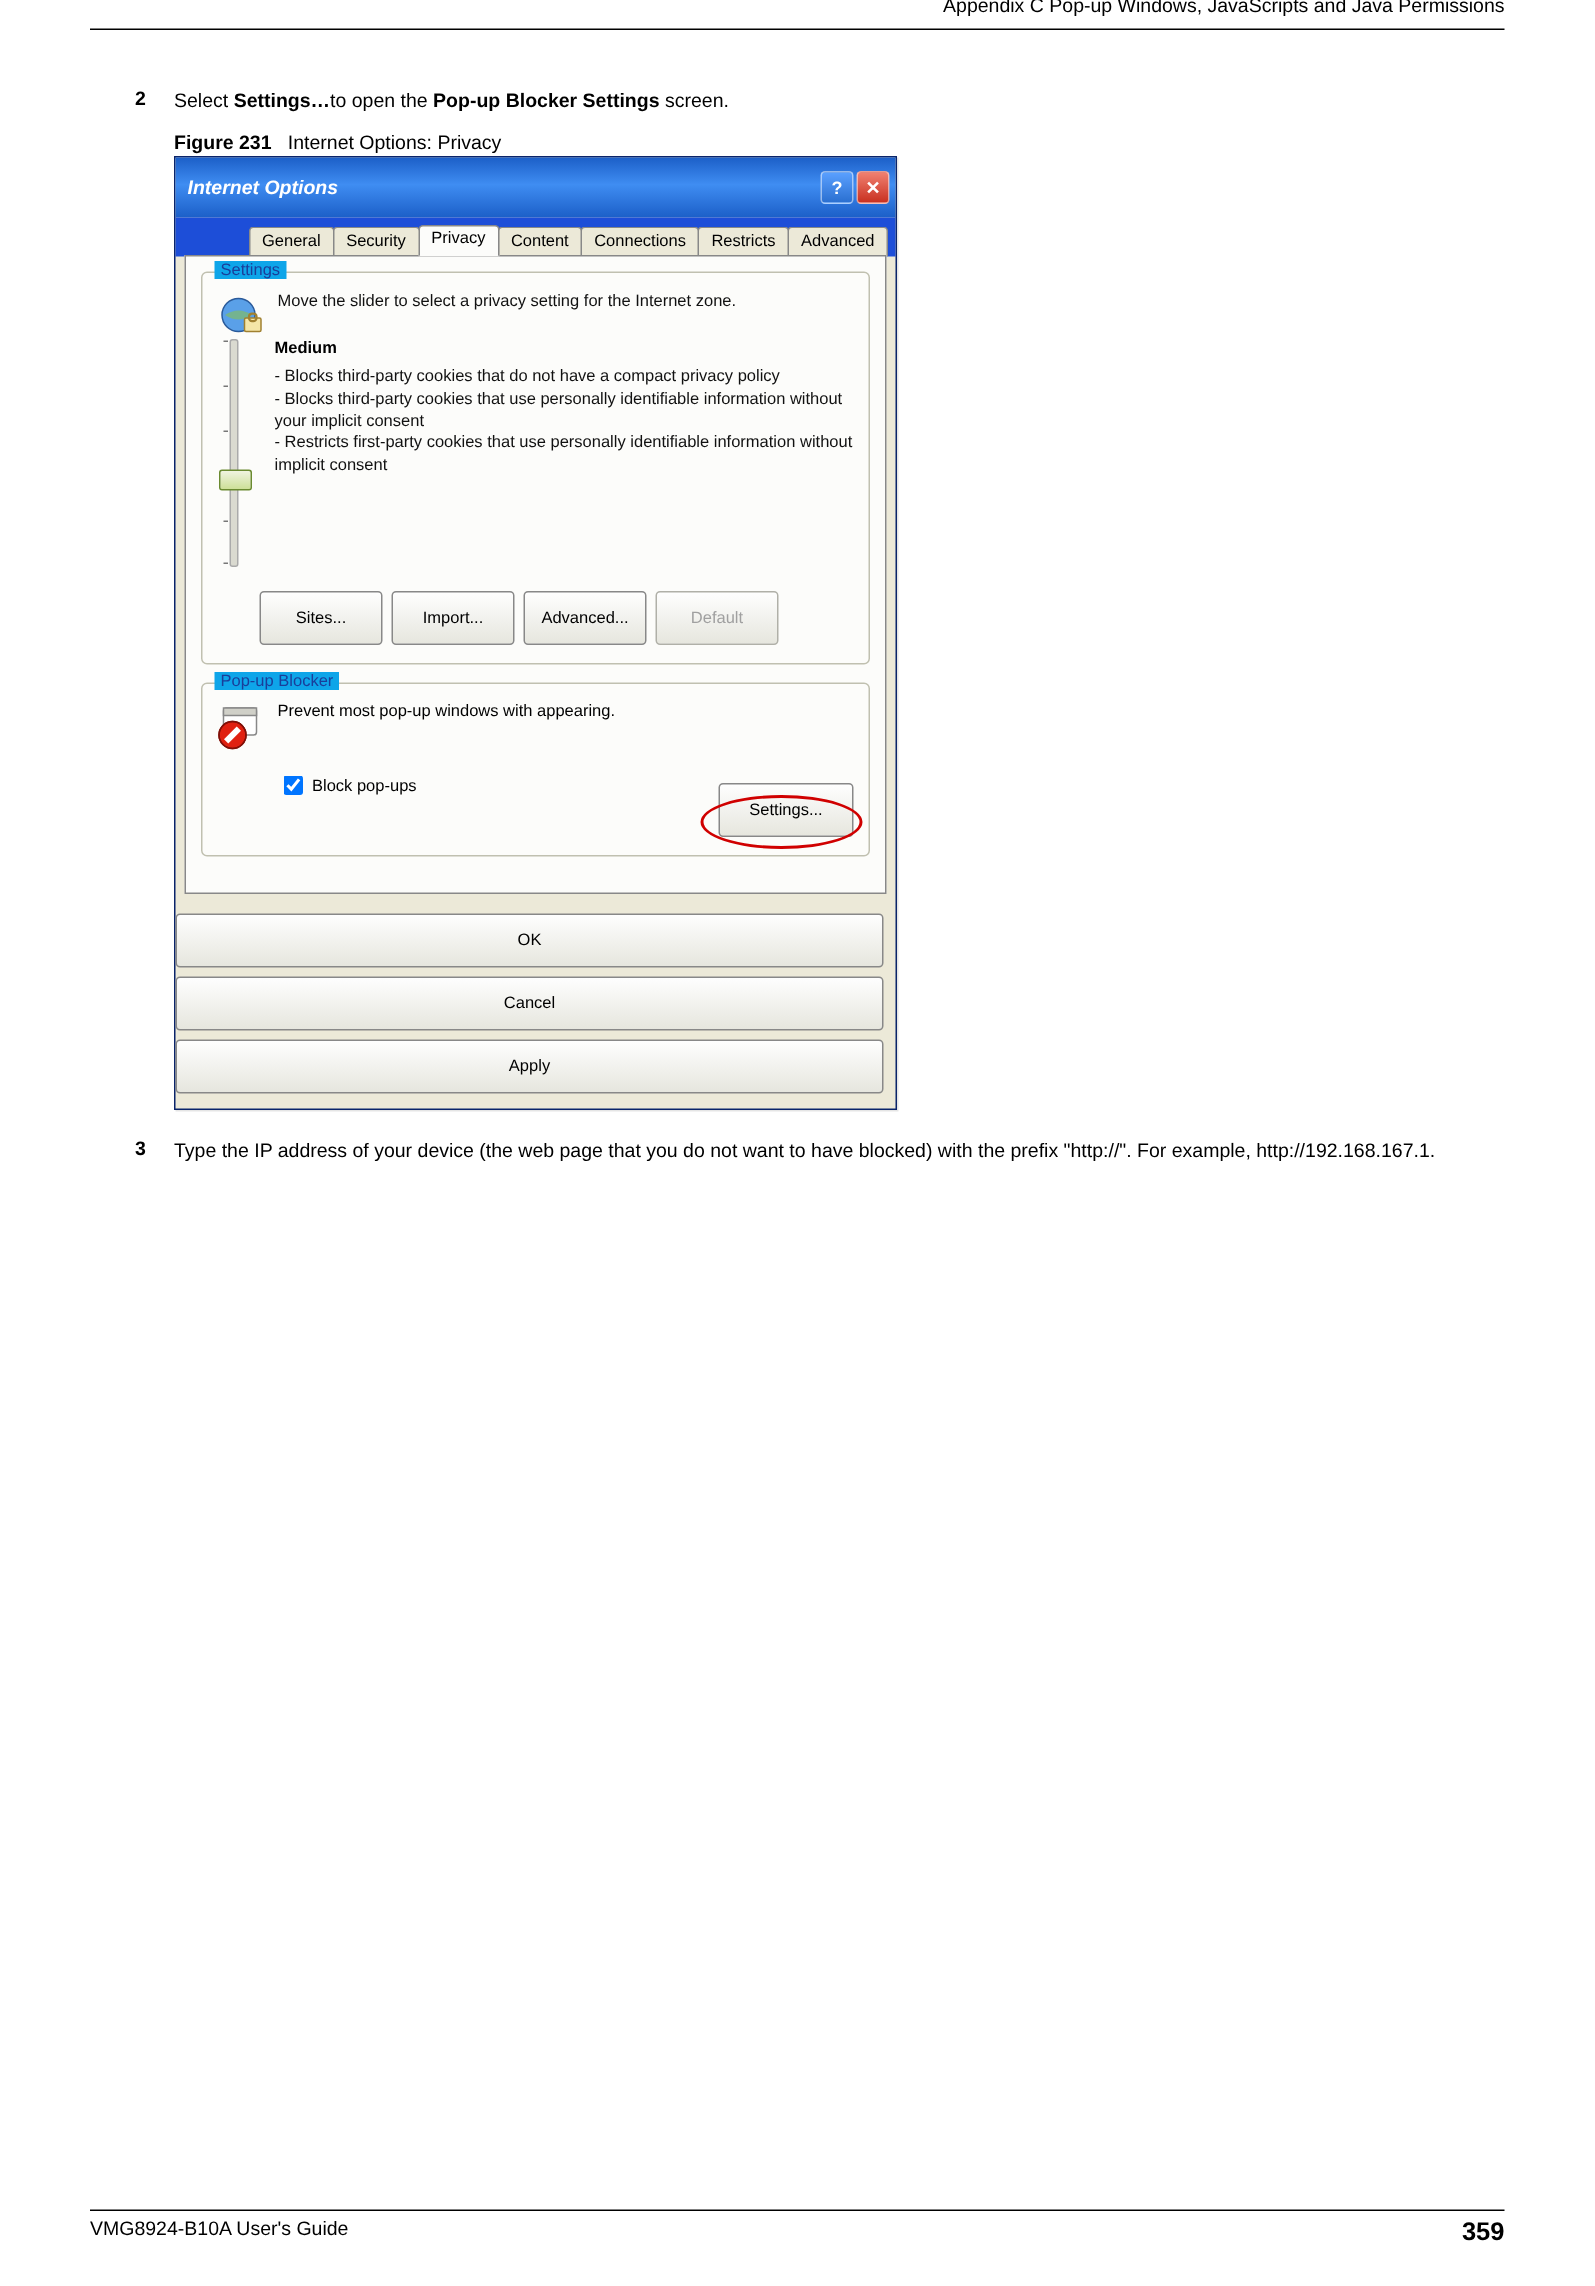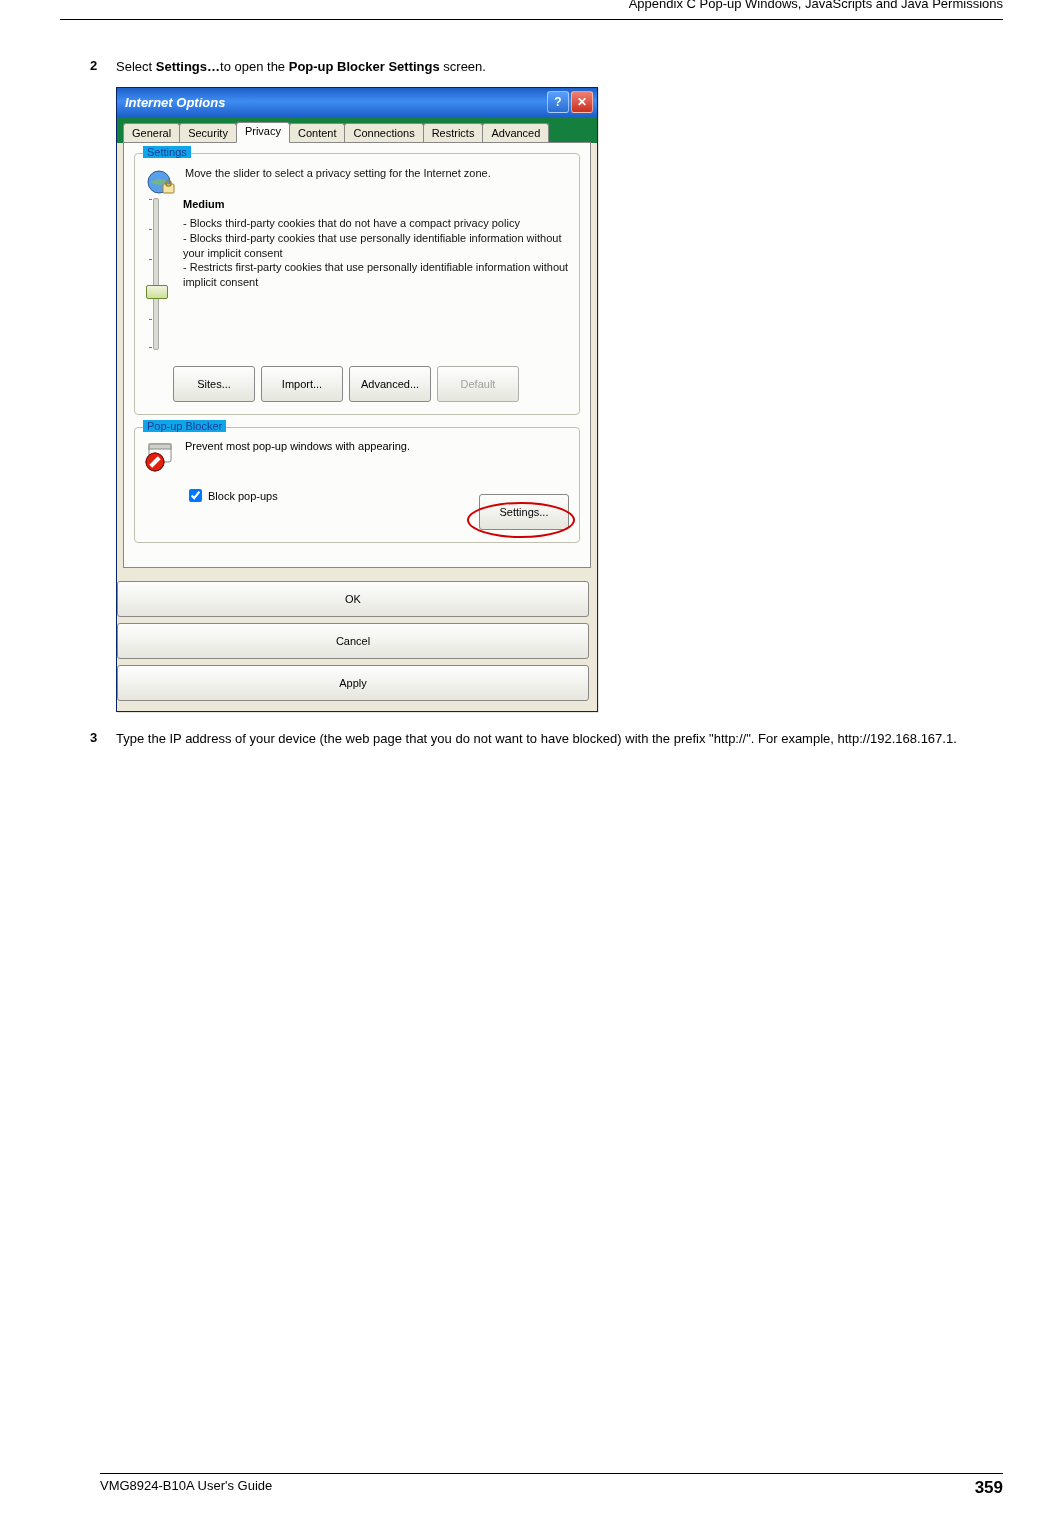--- a/index.html
+++ b/index.html
@@ -58,21 +58,21 @@
   }
   .titlebar {
     background: linear-gradient(to bottom, #1c5fc8, #3f8df2 45%, #1c5fc8);
     color: #fff;
     font-weight: bold;
     font-size: 13px;
     padding: 3px 4px 3px 8px;
     display: flex;
     align-items: center;
     justify-content: space-between;
-    height: 29px;
+    height: 40px;
     box-sizing: border-box;
     font-family: "Trebuchet MS", Tahoma, sans-serif;
     font-style: italic;
   }
   .titlebar-left { font-style: italic; }
   .titlebar-btns { display: flex; gap: 2px; }
   .tb-btn {
     width: 20px; height: 20px;
     border-radius: 3px;
     display: flex; align-items: center; justify-content: center;
@@ -81,22 +81,23 @@
     font-size: 12px;
     color: #fff;
     border: 1px solid rgba(255,255,255,0.5);
   }
   .tb-help { background: linear-gradient(#5aa0ff,#2a6fd0); }
   .tb-close { background: linear-gradient(#f08070,#c83020); }
   .tabs {
     display: flex;
     padding: 6px 6px 0 6px;
     gap: 0;
-    background: #15803d;
+    background: #1d4ed8;
     font-size: 11px;
+    justify-content: flex-end;
   }
   .tab {
     padding: 3px 8px 4px 8px;
     border: 1px solid #888;
     border-bottom: none;
     background: #ece9d8;
     position: relative;
     margin-right: -1px;
     border-radius: 3px 3px 0 0;
     cursor: pointer;
@@ -192,21 +193,21 @@
     pointer-events: none;
   }
   .dlg-footer {
     display: flex; justify-content: space-between; gap: 6px;
     padding: 6px 8px 10px 0;
     flex-direction: column;
   }
   .footer-area {
     position: absolute;
     bottom: 26px;
-    left: 60px; right: 60px; margin-left: 40px;
+    left: 60px; right: 60px;
   }
   .footer-line { border-top: 1.5px solid #000; margin-bottom: 4px; }
   .footer-row { display: flex; justify-content: space-between; font-size: 13px; }
   .footer-page { font-weight: bold; font-size: 17px; }
 </style>
 </head>
 <body>
 
 <div class="page">
   <div class="header-text">Appendix C Pop-up Windows, JavaScripts and Java Permissions</div>
@@ -214,20 +215,23 @@
 
   <div class="content">
 
     <div class="step">
       <div class="step-num">2</div>
       <div class="step-text">
         <span>Select </span><b>Settings…</b><span>to open the </span><b>Pop-up Blocker Settings</b><span> screen.</span>
       </div>
     </div>
 
+    <div class="figure-caption">
+      <b>Figure 231</b>&nbsp;&nbsp;&nbsp;<span>Internet Options: Privacy</span>
+    </div>
 
     <div class="dialog">
       <div class="titlebar">
         <span class="titlebar-left">Internet Options</span>
         <span class="titlebar-btns">
           <span class="tb-btn tb-help">?</span>
           <span class="tb-btn tb-close">✕</span>
         </span>
       </div>
 

